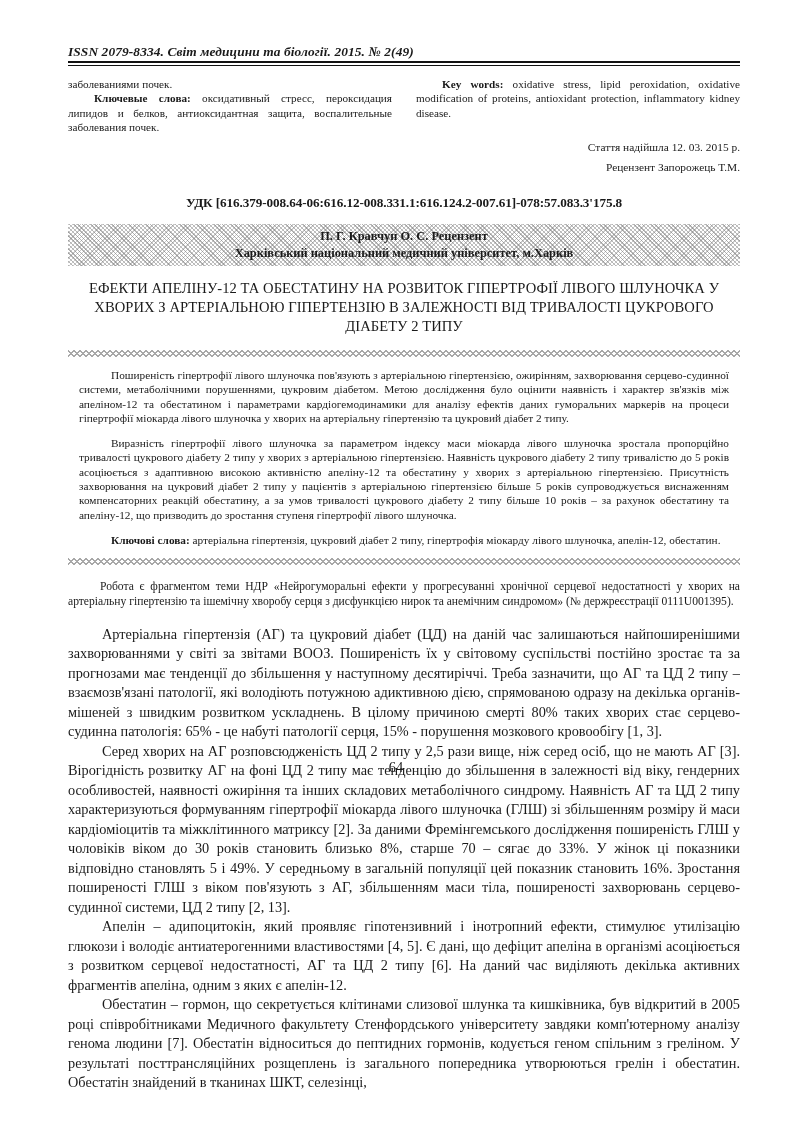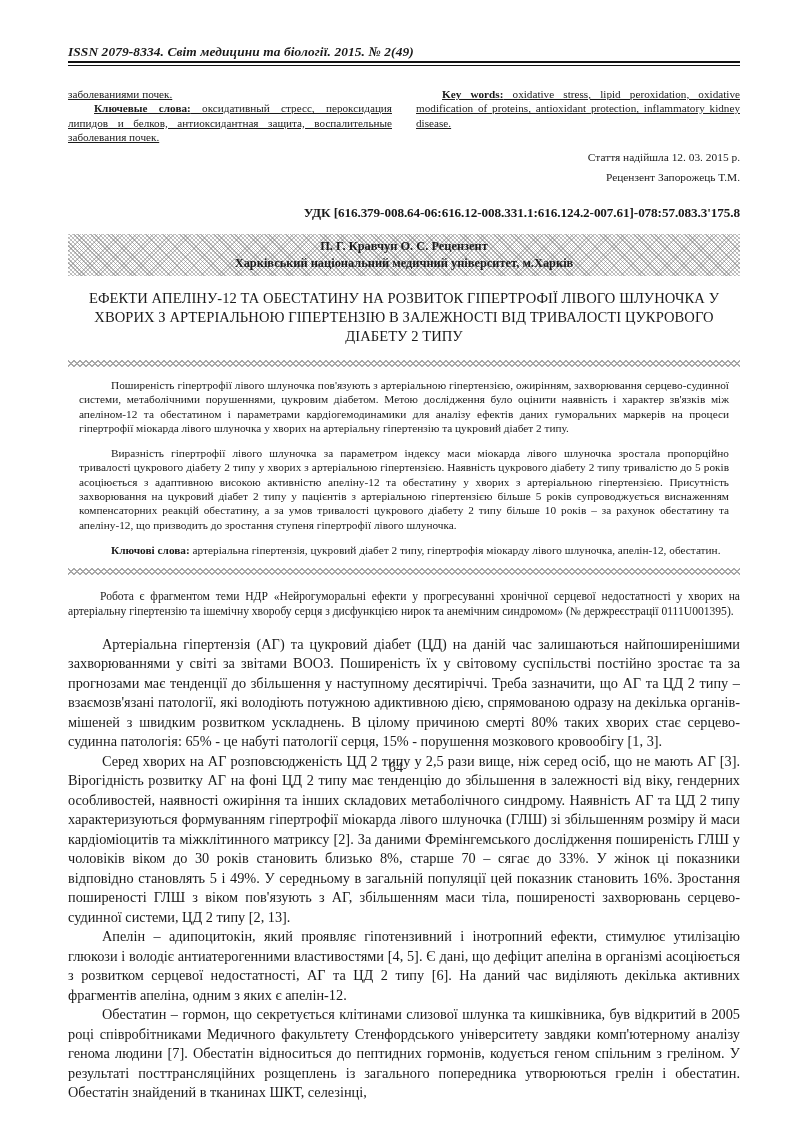--- a/index.html
+++ b/index.html
@@ -36,22 +36,21 @@
     border-top: 2.2px solid #111;
     border-bottom: 0.9px solid #111;
     height: 1.6px;
     width: 100%;
   }
 
   
   .cols {
     display: flex;
     gap: 24px;
-    margin-top: 21px;
-    text-decoration: underline;
+    margin-top: 11px;
   }
   .col {
     flex: 1 1 0;
     font-size: 11.2px;
     line-height: 1.28;
     text-align: justify;
   }
   .col p { margin: 0; }
   .col .ind { text-indent: 26px; }
   .col b { font-weight: bold; }
@@ -65,21 +64,21 @@
     text-align: right;
     font-size: 11.4px;
     margin-top: 7px;
   }
 
   
   .udc {
     margin-top: 22px;
     font-weight: bold;
     font-size: 13.2px;
-    text-align: right;
+    text-align: center;
     letter-spacing: -0.1px;
   }
 
   
   .authors-band {
     margin-top: 13px;
     padding: 4px 0 5px 0;
     text-align: center;
     font-weight: bold;
     font-size: 12.4px;

